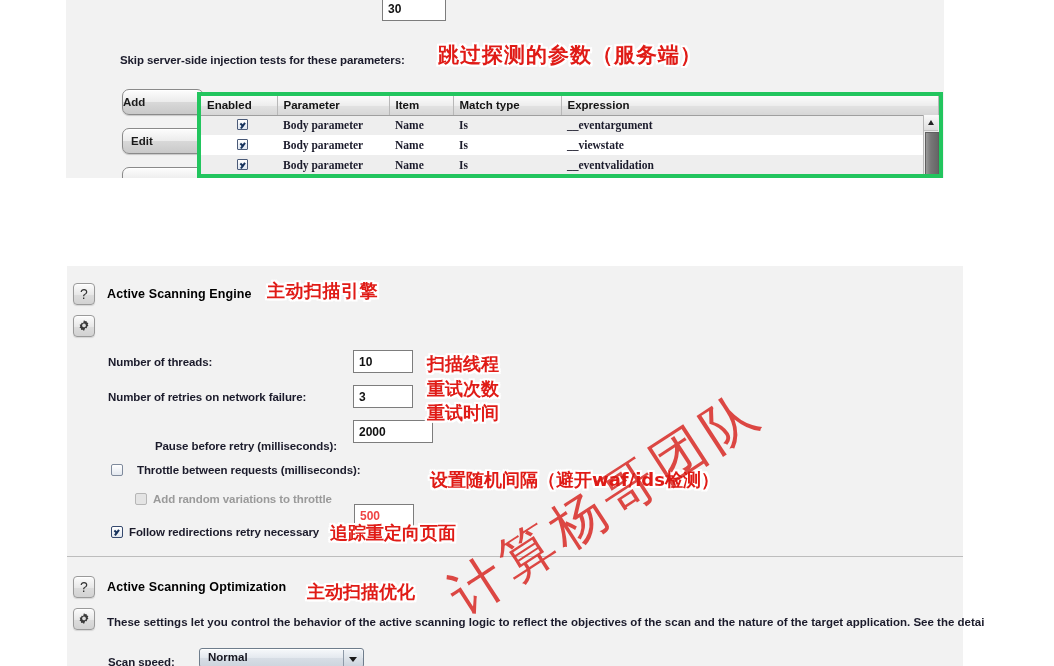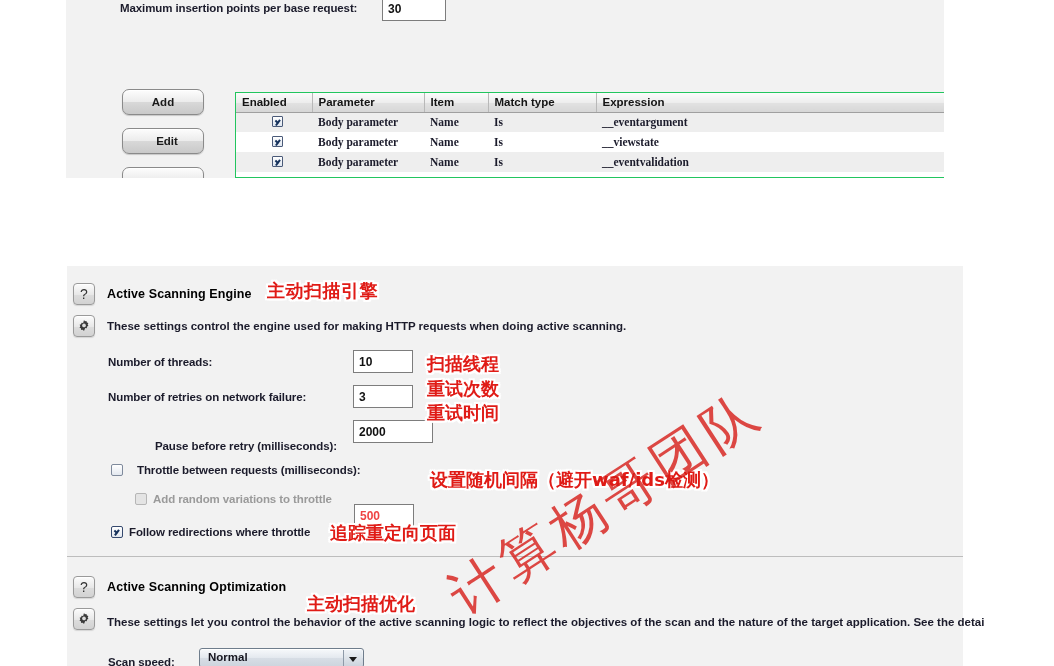--- a/index.html
+++ b/index.html
@@ -17,27 +17,27 @@
   #top-panel{left:66px;top:-6px;width:878px;height:184px;background:#f2f2f2;border:none;}
   #top-panel .inner{position:absolute;inset:0;overflow:hidden;}
 
   .lbl{position:absolute;color:#1b1b2b;font-size:11.5px;font-weight:bold;letter-spacing:-.1px;white-space:nowrap;}
   .tfield{position:absolute;background:#ffffff;border:1px solid #7d7d7d;box-sizing:border-box;
           font-size:12px;font-weight:bold;color:#111;padding:1px 0 0 5px;line-height:1;}
 
   
   .btn{position:absolute;box-sizing:border-box;border:1px solid #8a8a8a;border-radius:7px;
        background:linear-gradient(180deg,#fdfdfd 0%,#ececec 48%,#d8d8d8 52%,#c9c9c9 100%);
-       color:#1a1a1a;font-size:11.5px;font-weight:bold;text-align:center;
+       color:#1a1a1a;font-size:11.5px;font-weight:bold;text-align:left;
        box-shadow:0 1px 1px rgba(0,0,0,.18), inset 0 1px 0 #ffffff;}
   .btn span{display:block;}
 
   
   #tbl-wrap{position:absolute;left:197px;top:92px;width:746px;height:88px;
-            background:#ffffff;border:1px solid #22c55e;box-sizing:border-box;overflow:hidden;margin-left:38px;}
+            background:#ffffff;border:4px solid #22c55e;box-sizing:border-box;overflow:hidden;}
   table.grid{border-collapse:collapse;width:100%;table-layout:fixed;}
   table.grid th{
     background:linear-gradient(180deg,#fbfbfb 0%,#ededed 50%,#e2e2e2 51%,#d6d6d6 100%);
     border-right:1px solid #b8b8b8;border-bottom:1px solid #9f9f9f;
     font-size:11.5px;font-weight:bold;color:#141414;text-align:left;
     padding:3px 0 3px 6px;height:19px;box-sizing:border-box;white-space:nowrap;}
   table.grid td{font-size:11.5px;font-weight:bold;color:#1b1b2b;padding:1px 0 1px 6px;
                 height:20px;box-sizing:border-box;white-space:nowrap;font-family:Liberation Serif, serif;}
   table.grid tr.alt td{background:#eeeeee;}
   table.grid tr.wht td{background:#ffffff;}
@@ -122,23 +122,23 @@
        font-weight:normal;}
 </style>
 </head>
 <body>
 
 <div class="stage">
 
   <div class="panel" id="top-panel">
     <div class="inner">
 
-      <div class="lbl" style="left:54px;top:8px;">Maximum insertion points per base request:</div>
       <div class="tfield" style="left:316px;top:2px;width:64px;height:25px;line-height:23px;">30</div>
 
+      <div class="lbl" style="left:54px;top:60px;">Skip server-side injection tests for these parameters:</div>
 
       <div class="btn" style="left:56px;top:95px;width:82px;height:26px;line-height:24px;">
         <span>Add</span>
       </div>
       <div class="btn" style="left:56px;top:134px;width:82px;height:26px;line-height:24px;padding-left:8px;">
         <span>Edit</span>
       </div>
       <div class="btn" style="left:56px;top:173px;width:82px;height:26px;line-height:24px;">
           <span></span>
         </div>
@@ -187,55 +187,55 @@
         </table>
         <div id="vscroll">
           <div class="arrow"></div>
           <div class="thumb"></div>
         </div>
       </div>
 
     </div>
   </div>
 
+  <div class="anno" style="left:438px;top:41px;font-size:21px;letter-spacing:1px;">跳过探测的参数（服务端）</div>
 
 
   <div class="panel" id="main-panel">
 
     <div class="sqicon" style="left:6px;top:17px;">
       <span class="q">?</span>
     </div>
     <div class="sqicon" style="left:6px;top:49px;">
       <svg width="14" height="14" viewBox="0 0 16 16" aria-hidden="true">
         <path d="M8 1.2l1 1.5 1.8-.5.5 1.8 1.7.6-.8 1.7.9 1.6-1.6.8-.3 1.8-1.8-.2L8 13.6l-1.4-1.3-1.8.2-.3-1.8-1.6-.8.9-1.6L3 6.6l1.7-.6.5-1.8 1.8.5z" fill="#3a3a3a"></path>
         <circle cx="8" cy="7.3" r="2.1" fill="#dcdcdc"></circle>
       </svg>
     </div>
 
     <div class="sec-title" style="left:40px;top:21px;">Active Scanning Engine</div>
-    <div class="sec-desc" style="left:40px;top:54px;">These settings control the engine used for making HTTP requests when doing active scanning.</div>
 
     <div class="lbl" style="left:41px;top:90px;">Number of threads:</div>
     <div class="tfield" style="left:286px;top:84px;width:60px;height:23px;line-height:21px;">10</div>
 
     <div class="lbl" style="left:41px;top:125px;">Number of retries on network failure:</div>
     <div class="tfield" style="left:286px;top:119px;width:60px;height:23px;line-height:21px;">3</div>
 
     <div class="lbl" style="left:41px;top:174px;padding-left:47px;">Pause before retry (milliseconds):</div>
     <div class="tfield" style="left:286px;top:154px;width:80px;height:23px;line-height:21px;">2000</div>
 
     <div class="fcb" style="left:44px;top:198px;"></div>
     <div class="lbl" style="left:62px;top:198px;margin-left:8px;">Throttle between requests (milliseconds):</div>
     <div class="tfield" style="left:287px;top:191px;width:60px;height:23px;line-height:21px;color:#ef4444;margin-top:47px;">500</div>
 
     <div class="fcb dis" style="left:68px;top:227px;"></div>
     <div class="lbl" style="left:86px;top:227px;color:#9a9a9a;">Add random variations to throttle</div>
 
     <div class="fcb on" style="left:44px;top:260px;"></div>
-    <div class="lbl" style="left:62px;top:260px;">Follow redirections where throttle</div>
+    <div class="lbl" style="left:62px;top:260px;">Follow redirections retry necessary</div>
 
     <div class="sep" style="left:0px;top:290px;width:896px;"></div>
 
     <div class="sqicon" style="left:6px;top:310px;">
       <span class="q">?</span>
     </div>
     <div class="sqicon" style="left:6px;top:342px;">
       <svg width="14" height="14" viewBox="0 0 16 16" aria-hidden="true">
         <path d="M8 1.2l1 1.5 1.8-.5.5 1.8 1.7.6-.8 1.7.9 1.6-1.6.8-.3 1.8-1.8-.2L8 13.6l-1.4-1.3-1.8.2-.3-1.8-1.6-.8.9-1.6L3 6.6l1.7-.6.5-1.8 1.8.5z" fill="#3a3a3a"></path>
         <circle cx="8" cy="7.3" r="2.1" fill="#dcdcdc"></circle>
@@ -255,19 +255,19 @@
   <div class="anno" style="left:267px;top:279px;font-size:18px;letter-spacing:.5px;">主动扫描引擎</div>
 
   <div class="anno" style="left:427px;top:352px;font-size:18px;">扫描线程</div>
   <div class="anno" style="left:427px;top:377px;font-size:18px;">重试次数</div>
   <div class="anno" style="left:427px;top:401px;font-size:18px;">重试时间</div>
 
   <div class="anno" style="left:330px;top:521px;font-size:18px;">追踪重定向页面</div>
 
   <div class="anno" style="left:430px;top:468px;font-size:18px;">设置随机间隔（避开waf/ids检测）</div>
 
-  <div class="anno" style="left:307px;top:580px;font-size:18px;margin-top:12px;">主动扫描优化</div>
+  <div class="anno" style="left:307px;top:580px;font-size:18px;">主动扫描优化</div>
 
   <div id="watermark">
     <span>计算杨哥团队</span>
   </div>
 
 </div>
 
 </body></html>

